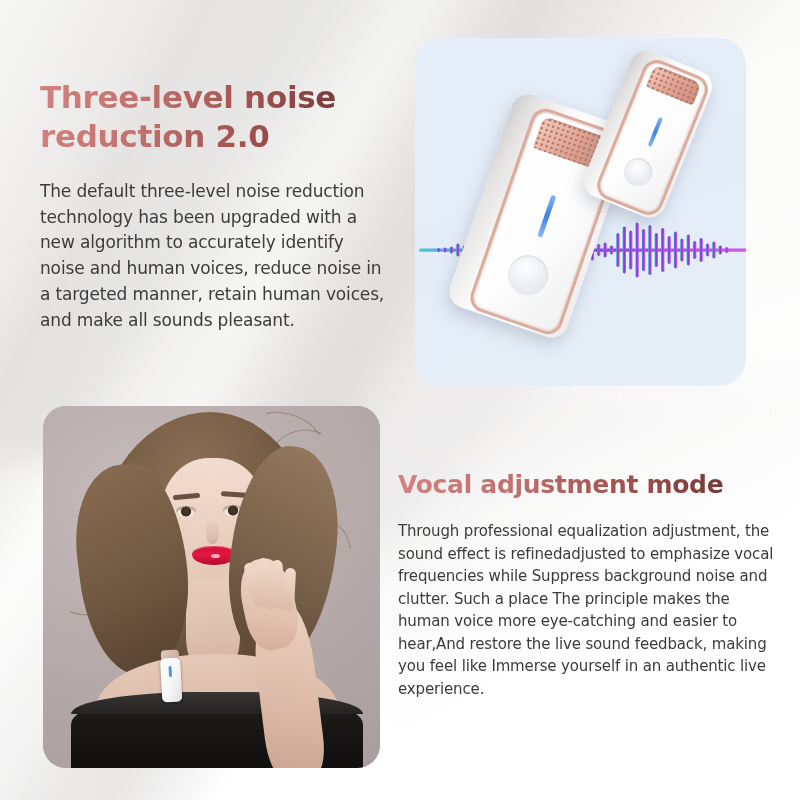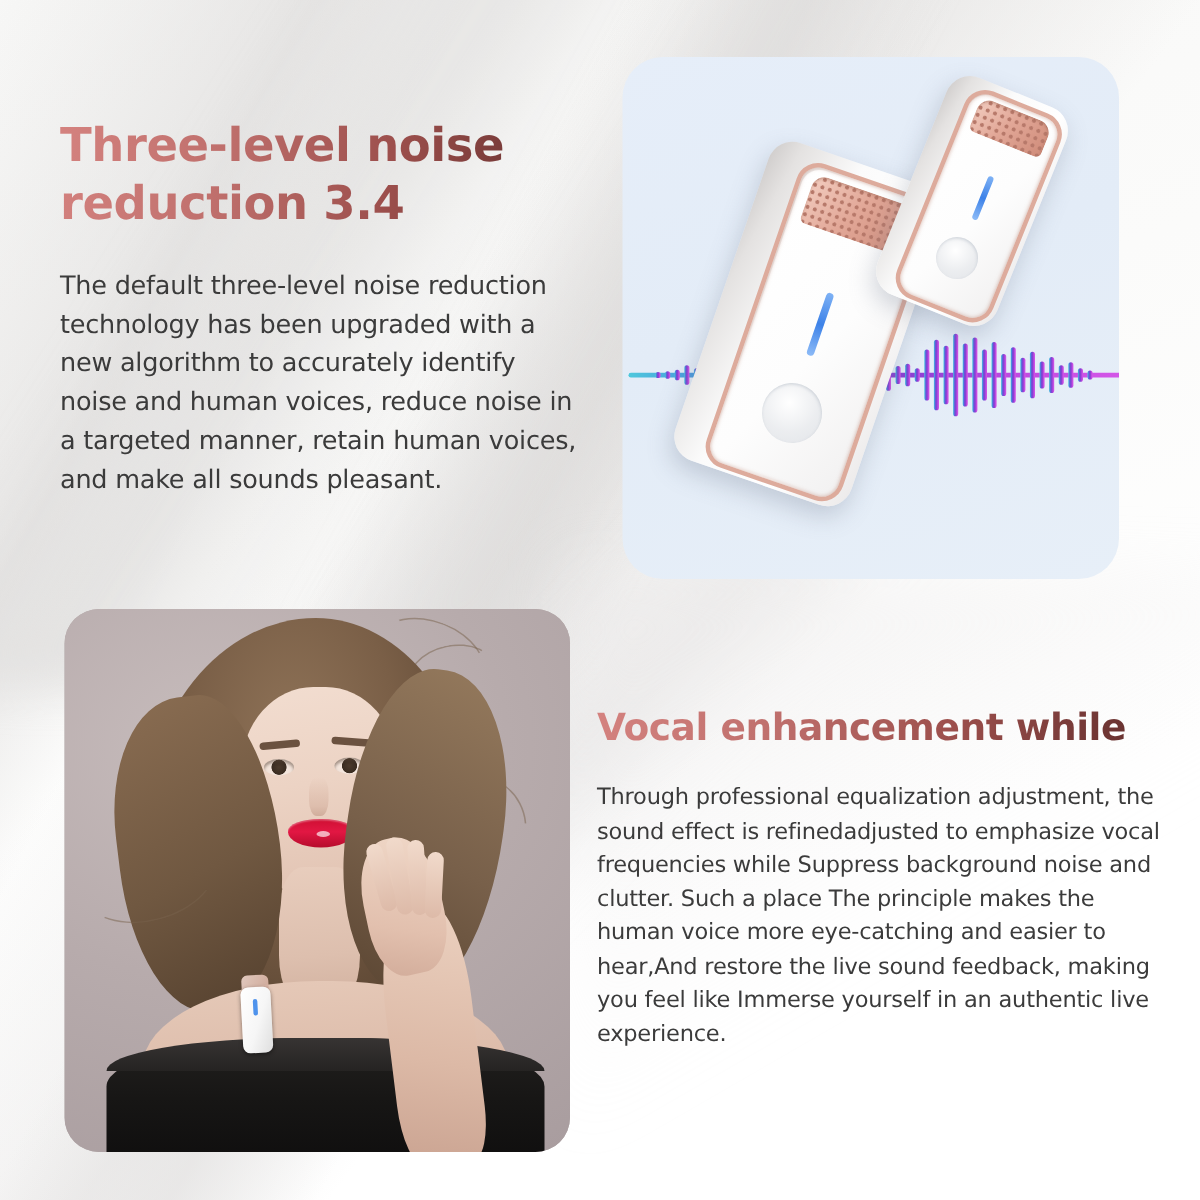--- a/index.html
+++ b/index.html
@@ -387,21 +387,21 @@
 <body>
 
 <div id="page">
 
   <div class="bg-streak streak-a"></div>
   <div class="bg-streak streak-b"></div>
   <div class="bg-streak streak-c"></div>
   <div class="bg-streak streak-d"></div>
 
   <div id="s1-text">
-    <h1 class="heading" id="s1-heading">Three-level noise reduction 3.4</h1>
+    <h1 class="heading" id="s1-heading">Three-level noise reduction 2.0</h1>
     <p class="body-copy" id="s1-body">The default three-level noise reduction technology has been upgraded with a new algorithm to accurately identify noise and human voices, reduce noise in a targeted manner, retain human voices, and make all sounds pleasant.</p>
   </div>
 
   <div id="product-panel">
 
     <svg id="waveform" viewBox="0 0 331 80" preserveAspectRatio="none">
       <defs>
         <linearGradient id="wg" x1="0" y1="0" x2="1" y2="0">
           <stop offset="0%" stop-color="#4ec8dc"></stop>
           <stop offset="16%" stop-color="#4a8ede"></stop>
@@ -514,17 +514,17 @@
     <div class="finger fin-4"></div>
 
     <div id="clip-mic">
       <div class="clip-top"></div>
       <div class="clip-body"></div>
       <div class="clip-led"></div>
     </div>
   </div>
 
   <div id="s2-text">
-    <h2 class="heading" id="s2-heading">Vocal enhancement while</h2>
+    <h2 class="heading" id="s2-heading">Vocal adjustment mode</h2>
     <p class="body-copy" id="s2-body">Through professional equalization adjustment, the sound effect is refinedadjusted to emphasize vocal frequencies while Suppress background noise and clutter. Such a place The principle makes the human voice more eye-catching and easier to hear,And restore the live sound feedback, making you feel like Immerse yourself in an authentic live experience.</p>
   </div>
 
 </div>
 
 </body></html>

